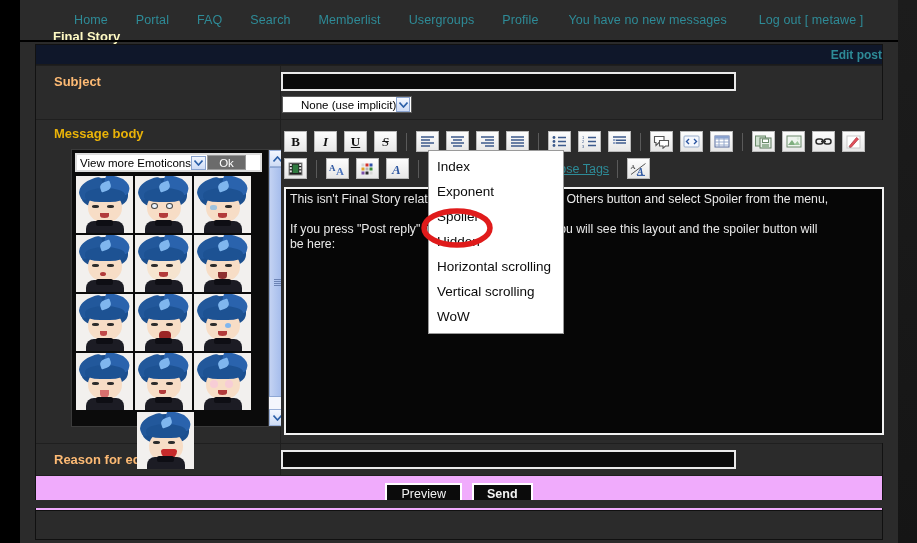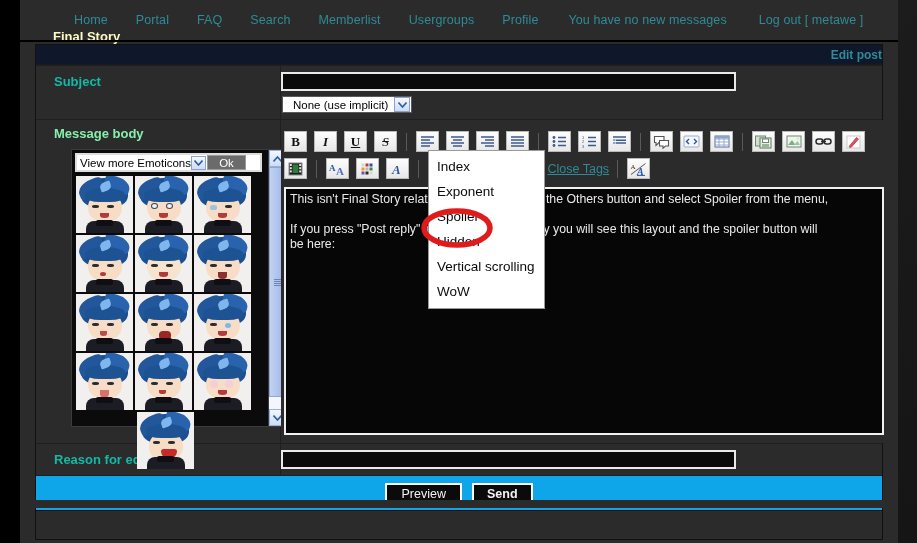--- a/index.html
+++ b/index.html
@@ -56,21 +56,21 @@
   .panel-head {
     height:20px; line-height:20px; text-align:right;
     background:#0f172a;
     color:#2e8b97; font-weight:bold; font-size:12px;
     border-bottom:1px solid #1b1b1b;
   }
   .form-row { display:flex; border-top:1px solid #1f1f1f; }
   .row-label {
     width:245px; flex:0 0 245px;
     padding:8px 0 8px 18px;
-    color:#14b8a6; font-weight:bold; font-size:13px;
+    color:#fdba74; font-weight:bold; font-size:13px;
     background:#2b2b2b;
     border-right:1px solid #1f1f1f;
   }
   .row-field { flex:1 1 auto; padding:6px 0 6px 0; background:#2b2b2b; }
 
   
   .txt-input {
     display:block;
     width:455px; height:19px;
     background:#0a0a0a; border:2px solid #e9e9e9;
@@ -81,38 +81,38 @@
   
   .imp-select {
     margin-top:5px; margin-left:1px;
     width:130px; height:17px;
     background:#ffffff; color:#000; font-size:11.5px;
     border:1px solid #5a5a5a;
     font-family:"Liberation Sans", sans-serif;
     display:flex; align-items:center;
     position:relative; cursor:pointer;
   }
-  .imp-select .txt { padding-left:10px; flex:1 1 auto; white-space:nowrap; }
+  .imp-select .txt { padding-left:18px; flex:1 1 auto; white-space:nowrap; }
   .imp-select .arrow {
     width:16px; height:15px; margin-right:1px;
     background:linear-gradient(#f4f8ff,#cfdcf5);
     border:1px solid #8ba4cf;
     display:flex; align-items:center; justify-content:center;
   }
   .imp-select .arrow svg { display:block; }
 
   
   .msg-row { display:flex; border-top:1px solid #1f1f1f; }
   .msg-left {
     width:245px; flex:0 0 245px;
     border-right:1px solid #1f1f1f;
     padding:6px 0 8px 18px;
     background:#2b2b2b;
   }
-  .msg-left-title { color:#86efac; font-weight:bold; font-size:13px; }
+  .msg-left-title { color:#eab308; font-weight:bold; font-size:13px; }
   .msg-right { flex:1 1 auto; background:#2b2b2b; padding:6px 0 8px 0; position:relative; }
 
   
   .emo-box {
     margin-top:8px; margin-left:17px;
     width:215px; height:278px;
     background:#0b0b0b;
     border:1px solid #3b3b3b;
     position:relative;
     display:flex;
@@ -269,21 +269,21 @@
     font-family:"Liberation Sans", sans-serif;
   }
   .close-tags {
     color:#2e8b97; text-decoration:underline; font-size:12.5px;
     margin:0 6px 0 4px; cursor:pointer; white-space:nowrap;
   }
 
   
   .dropdown {
     position:absolute; left:147px; top:24px;
-    width:117px; background:#ffffff;
+    width:136px; background:#ffffff;
     border:1px solid #9a9a9a;
     z-index:60; padding:3px 0 4px 0;
   }
   .dd-item {
     padding:3px 0 3px 8px; font-size:13.5px; color:#0a0a0a;
     font-family:"Liberation Sans", sans-serif;
     white-space:nowrap; cursor:pointer;
     line-height:19px;
   }
 
@@ -300,21 +300,21 @@
     background:#060606; border:2px solid #f1f1f1;
     color:#e9e9e9; font-size:12.3px; line-height:15px;
     padding:3px 4px; resize:none; outline:none;
     font-family:"Liberation Sans", sans-serif;
     display:block;
   }
 
   
   .submit-row {
     border-top:1px solid #1f1f1f;
-    background:#0ea5e9; padding:7px 0;
+    background:#f0abfc; padding:7px 0;
     display:flex; align-items:center; justify-content:center; gap:10px;
   }
   .btn {
     background:#0b0b0b; color:#f3f3f3;
     border:2px solid #ffffff; font-size:12.5px;
     padding:2px 14px; cursor:pointer;
     font-family:"Liberation Sans", sans-serif;
   }
   .btn.send { font-weight:bold; padding:2px 13px; }
 
@@ -813,20 +813,21 @@
                       <path d="M7 13.4h8" stroke="#2b55a0" stroke-width="1"></path>
                     </svg>
               </div>
             </div>
 
             <div class="dropdown">
               <div class="dd-item">Index</div>
               <div class="dd-item">Exponent</div>
               <div class="dd-item">Spoiler</div>
               <div class="dd-item">Hidden</div>
+              <div class="dd-item">Horizontal scrolling</div>
               <div class="dd-item">Vertical scrolling</div>
               <div class="dd-item">WoW</div>
             </div>
           </div>
 
           <div class="ta-wrap">
             <textarea class="ta" style="">This isn't Final Story related, but if you click on the Others button and select Spoiler from the menu,
 
 If you press "Post reply" instead of a quick reply you will see this layout and the spoiler button will
 be here:</textarea>

